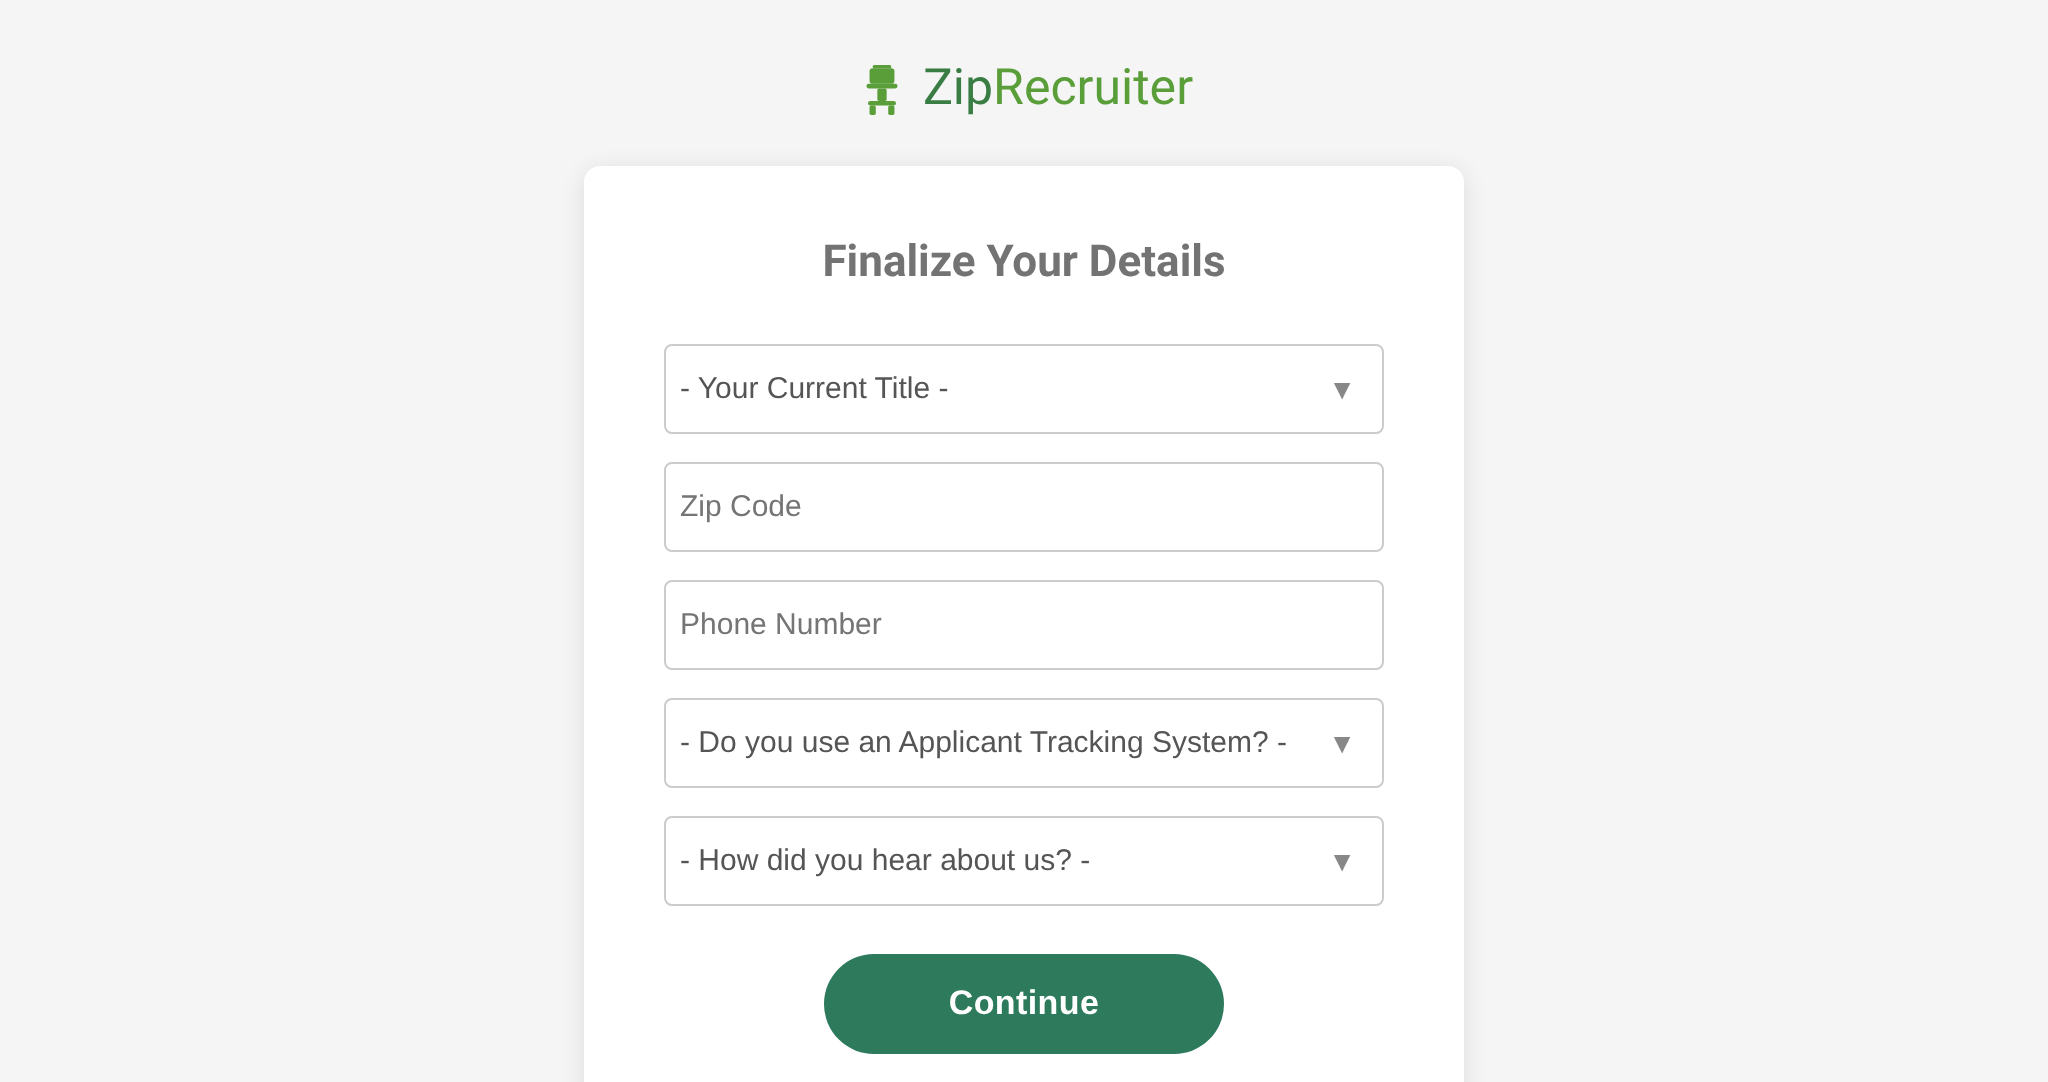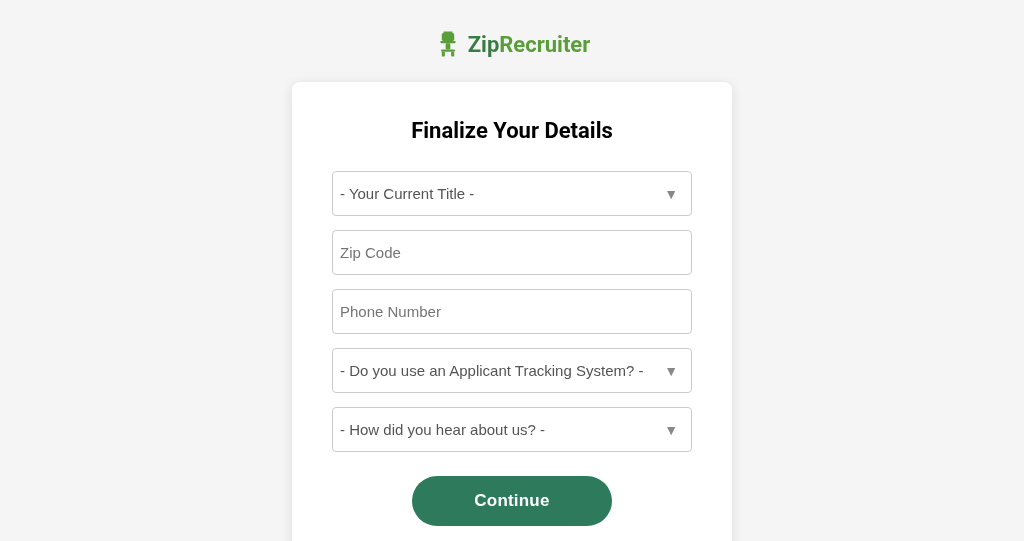--- a/index.html
+++ b/index.html
@@ -20,42 +20,42 @@
       gap: 6px;
       margin-bottom: 24px;
     }
 
     .logo-icon {
       width: 28px;
       height: 28px;
     }
 
     .logo-text {
-      font-size: 22px;
-      font-weight: 700;
+      font-size: 25px;
+      font-weight: 400;
       color: #222;
     }
 
     .logo-text span {
       color: #3a7d44;
     }
 
     .card {
       background: #fff;
       border-radius: 8px;
       box-shadow: 0 2px 12px rgba(0,0,0,0.10);
       padding: 36px 40px 32px;
       width: 100%;
       max-width: 440px;
     }
 
     .card-title {
       font-size: 22px;
       font-weight: 700;
-      color: #000000;
+      color: #737373;
       text-align: center;
       margin-bottom: 28px;
     }
 
     .form-group {
       margin-bottom: 14px;
       position: relative;
     }
 
     .form-select, .form-input {

